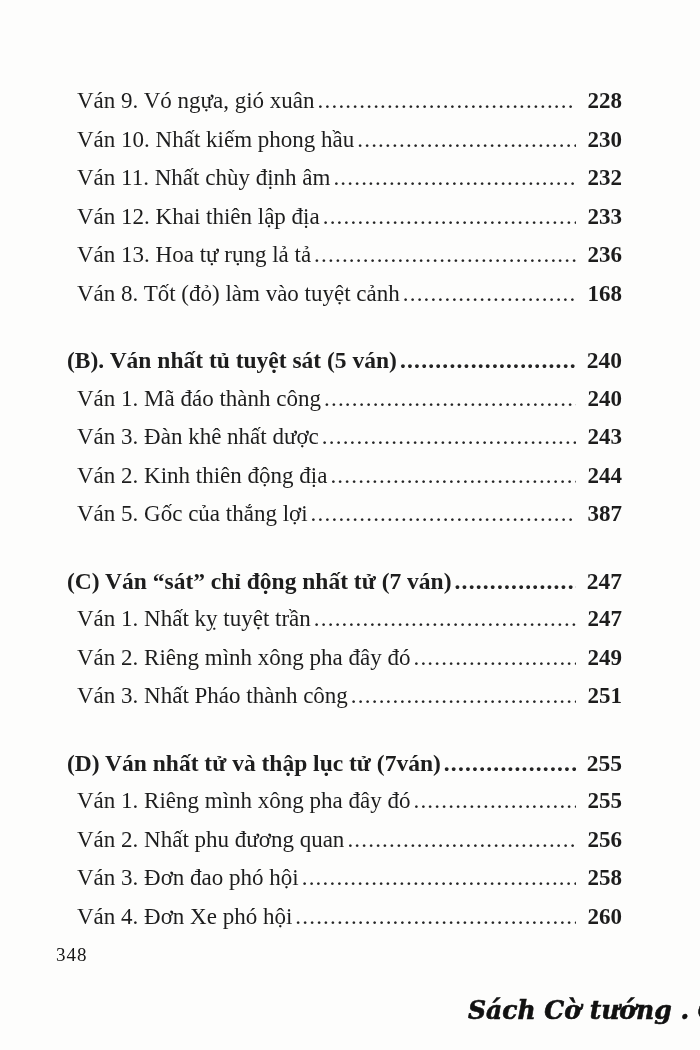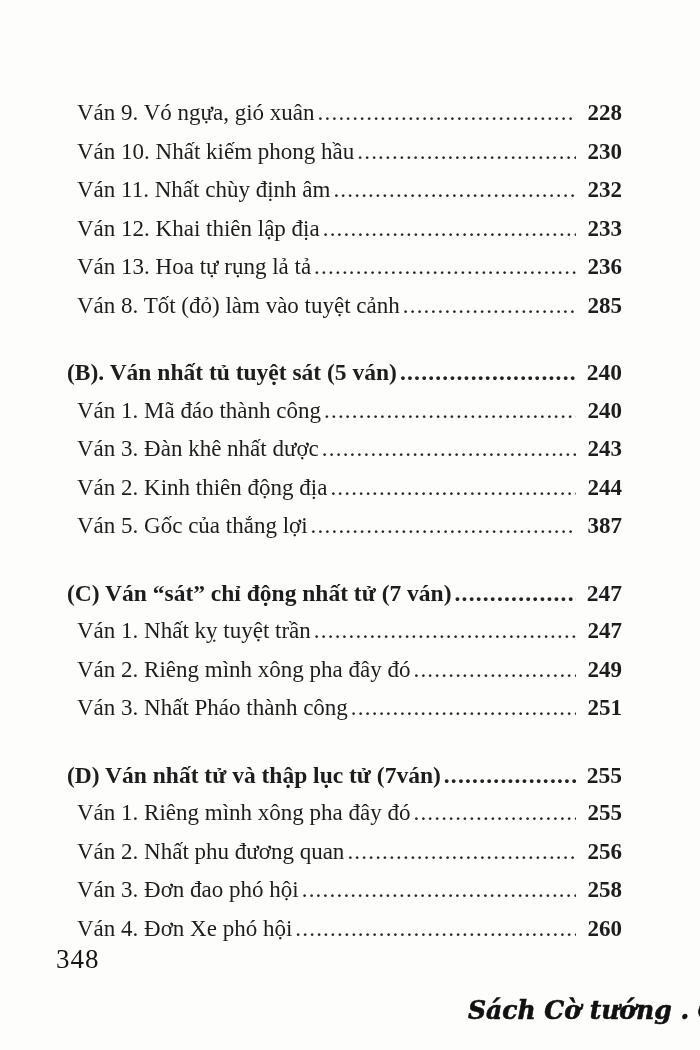--- a/index.html
+++ b/index.html
@@ -13,21 +13,21 @@
     height: 1050px;
     background: #fdfdfc;
     font-family: "Liberation Serif", serif;
     color: #1d1d1d;
     overflow: hidden;
   }
   .toc {
     position: absolute;
     left: 77px;
     right: 78px;
-    top: 100px;
+    top: 88px;
   }
   .row {
     display: flex;
     align-items: baseline;
     height: 38.5px;
     font-size: 23px;
     white-space: nowrap;
   }
   .row.head {
     font-weight: bold;
@@ -52,21 +52,21 @@
   .pagenum {
     flex: 0 0 auto;
     width: 46px;
     text-align: right;
     font-weight: bold;
   }
   .footer-page-number {
     position: absolute;
     left: 56px;
     top: 944px;
-    font-size: 27px;
+    font-size: 19px;
     letter-spacing: 1px;
     color: #161616;
   }
   .watermark {
     position: absolute;
     left: 468px;
     top: 996px;
     width: 222px;
     text-align: center;
     font-family: "DejaVu Serif", serif;
@@ -105,21 +105,21 @@
         <span class="pagenum">233</span>
       </div>
       <div class="row">
         <span class="label">Ván 13. Hoa tự rụng lả tả</span>
         <span class="leader"></span>
         <span class="pagenum">236</span>
       </div>
       <div class="row">
         <span class="label">Ván 8. Tốt (đỏ) làm vào tuyệt cảnh</span>
         <span class="leader"></span>
-        <span class="pagenum">285</span>
+        <span class="pagenum">168</span>
       </div>
       <div class="row head">
         <span class="label">(B). Ván nhất tủ tuyệt sát (5 ván)</span>
         <span class="leader"></span>
         <span class="pagenum">240</span>
       </div>
       <div class="row">
         <span class="label">Ván 1. Mã đáo thành công</span>
         <span class="leader"></span>
         <span class="pagenum">240</span>

